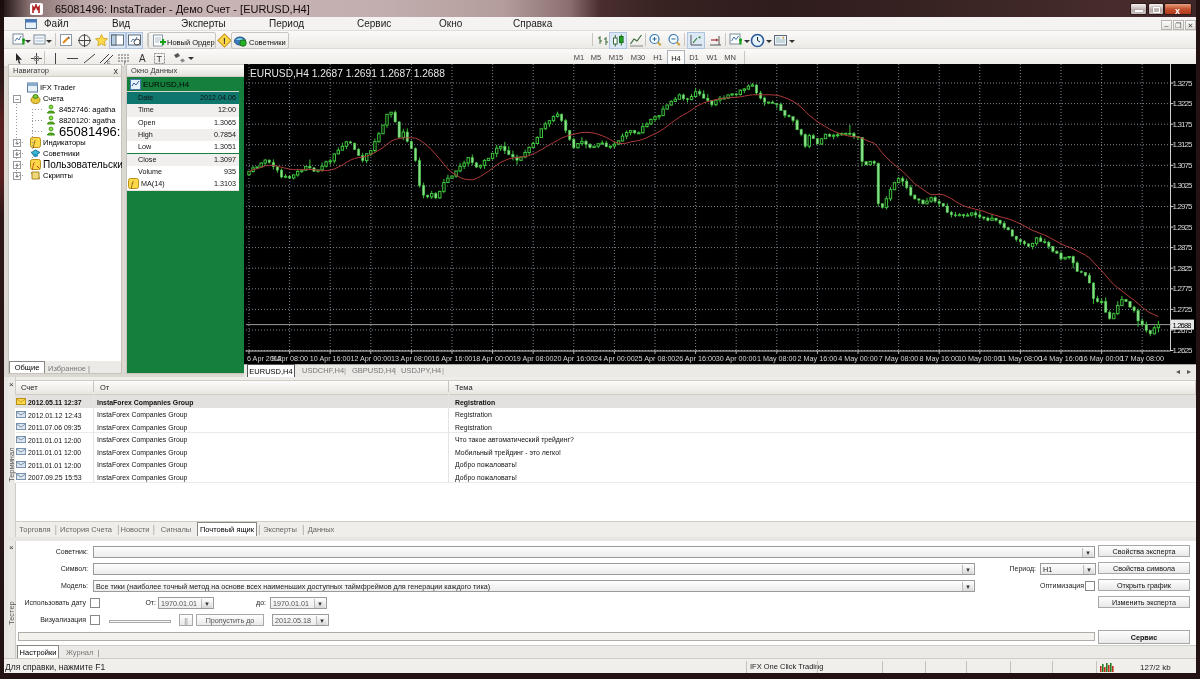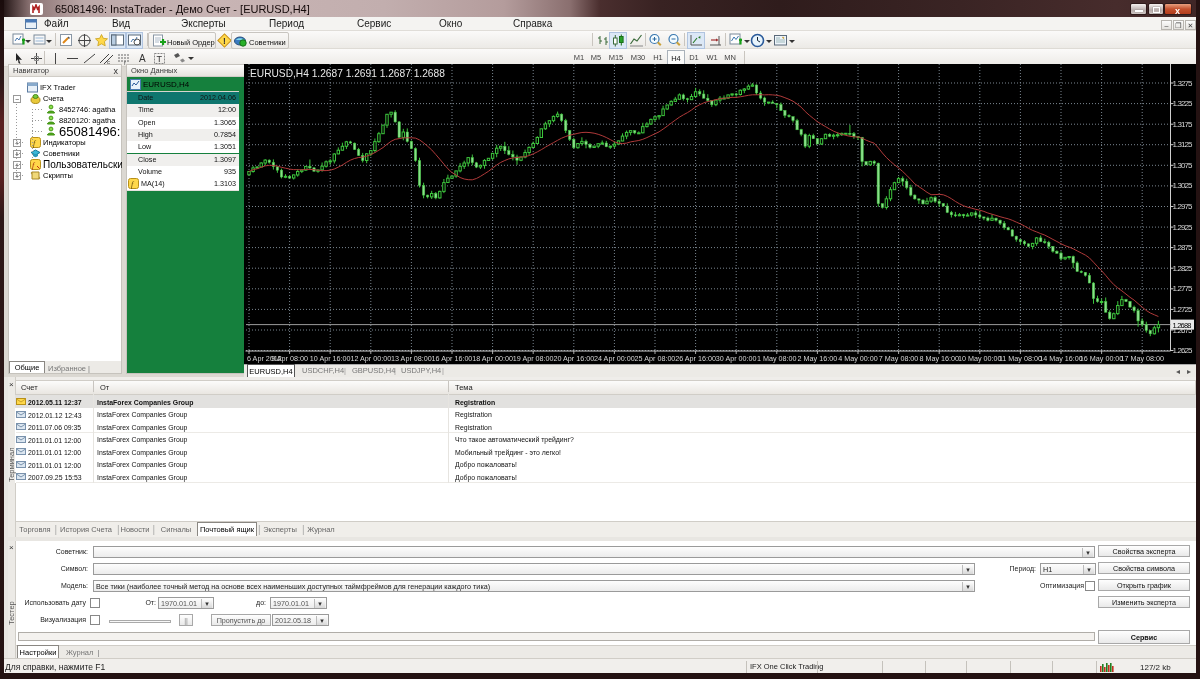--- a/index.html
+++ b/index.html
@@ -808,21 +808,21 @@
 <div class="abs" style="left:16px;top:482px;width:1180px;height:1px;background:#eceae6"></div>
 <div class="abs" style="left:92.5px;top:392px;width:1px;height:91px;background:#e6e4e0"></div>
 <div class="abs" style="left:448px;top:392px;width:1px;height:91px;background:#e6e4e0"></div>
 <div class="tabrow" style="top:521px;left:16px;width:1180px;height:16px"></div>
 <div class="tab" style="left:18px;top:523px;width:34px;line-height:13px">Торговля</div>
 <div class="tab" style="left:57px;top:523px;width:58px;line-height:13px">История Счета</div>
 <div class="tab" style="left:120px;top:523px;width:30px;line-height:13px">Новости</div>
 <div class="tab" style="left:157px;top:523px;width:38px;line-height:13px">Сигналы</div>
 <div class="tab tabactive" style="left:197px;top:522px;width:60px;line-height:14px">Почтовый ящик</div>
 <div class="tab" style="left:260px;top:523px;width:40px;line-height:13px">Эксперты</div>
-<div class="tab" style="left:305px;top:523px;width:32px;line-height:13px">Журнал</div>
+<div class="tab" style="left:305px;top:523px;width:32px;line-height:13px">Данных</div>
 <div class="abs" style="left:54.5px;top:524px;font-size:10px;color:#aaa">|</div>
 <div class="abs" style="left:117px;top:524px;font-size:10px;color:#aaa">|</div>
 <div class="abs" style="left:152.5px;top:524px;font-size:10px;color:#aaa">|</div>
 <div class="abs" style="left:258px;top:524px;font-size:10px;color:#aaa">|</div>
 <div class="abs" style="left:302px;top:524px;font-size:10px;color:#aaa">|</div>
 <div class="abs" style="left:8px;top:537px;width:1188px;height:4px;background:#e8e6e2"></div>
 <div class="abs" style="left:16px;top:377px;width:1180px;height:3px;background:#efedea"></div>
 <div class="tester"></div>
 <div class="abs" style="left:8px;top:541px;width:8px;height:117px;background:#eceae6;border-right:1px solid #d0cdc7"></div>
 <div class="abs" style="left:9px;top:543px;font-size:8px;color:#333">×</div>
@@ -848,21 +848,21 @@
 <div class="chk" style="left:90px;top:598px"></div>
 <div class="tlabel" style="left:120px;top:599px;width:36px">От:</div>
 <div class="combo" style="left:158px;top:597px;width:56px;color:#555">&nbsp;1970.01.01<span class="arr">▾</span></div>
 <div class="tlabel" style="left:230px;top:599px;width:36px">до:</div>
 <div class="combo" style="left:270px;top:597px;width:57px;color:#555">&nbsp;1970.01.01<span class="arr">▾</span></div>
 <div class="btn" style="left:1098px;top:596px;width:92px;height:12px;line-height:11px">Изменить эксперта</div>
 <div class="tlabel" style="left:0px;top:616px;width:86px">Визуализация</div>
 <div class="chk" style="left:90px;top:615px"></div>
 <div class="abs" style="left:109px;top:620px;width:62px;height:3px;border:1px solid #aaa;background:#f8f8f8"></div>
 <div class="btn" style="left:179px;top:614px;width:14px;height:12px;line-height:11px;color:#888">||</div>
-<div class="btn" style="left:211px;top:614px;width:60px;height:12px;line-height:11px;color:#555">Пропустить до</div>
+<div class="btn" style="left:196px;top:614px;width:68px;height:12px;line-height:11px;color:#555">Пропустить до</div>
 <div class="combo" style="left:272px;top:614px;width:57px;color:#555">&nbsp;2012.05.18<span class="arr">▾</span></div>
 <div class="abs" style="left:18px;top:632px;width:1077px;height:9px;border:1px solid #b0ada8;background:#f4f2ef"></div>
 <div class="btn" style="left:1098px;top:630px;width:92px;height:14px;line-height:13px;font-weight:bold">Сервис</div>
 <div class="abs" style="left:16px;top:645px;width:1180px;height:13px;background:#eceae6;border-top:1px solid #d0cdc7"></div>
 <div class="abs" style="left:17px;top:645px;width:42px;height:13px;background:#fff;border:1px solid #8a8782;border-bottom:none;font-size:7.5px;text-align:center;color:#000;line-height:13px">Настройки</div>
 <div class="abs" style="left:66px;top:648px;font-size:7.5px;color:#777">Журнал&nbsp;&nbsp;|</div>
 <div class="statusbar"></div>
 <div class="abs" style="left:5px;top:662px;font-size:8.5px;color:#222">Для справки, нажмите F1</div>
 <div class="abs" style="left:750px;top:662px;font-size:7.5px;color:#222">IFX One Click Trading</div>
 <div class="ssep" style="left:746px;top:661px"></div>

